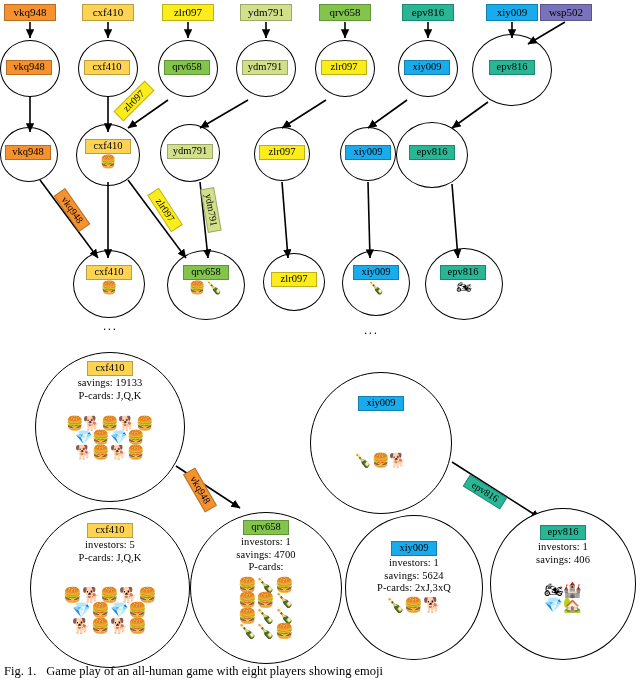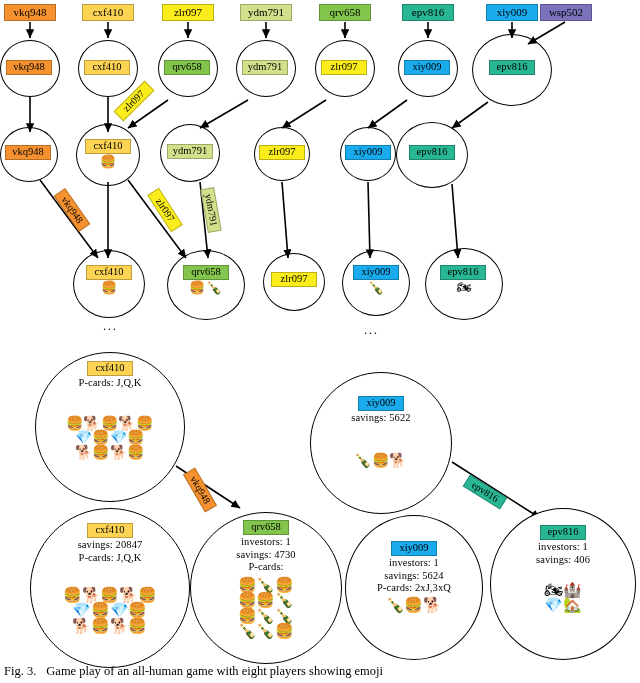--- a/index.html
+++ b/index.html
@@ -214,59 +214,59 @@
 
   <div class="dots" style="left:103px;top:318px;">...</div>
   <div class="dots" style="left:364px;top:322px;">...</div>
 
   <div class="circ" style="left:35px;top:352px;width:150px;height:150px;"></div>
   <div class="pill node" style="left:87px;top:361px;background:#FCD353;">
     <span>cxf410</span>
     </div>
   <div class="nodebody lines" style="left:35px;top:377px;width:150px;">
     <div>
+      <span>savings:</span>
+      <span>19133</span>
+    </div>
+    <div>
       <span>P-cards:</span>
       <span>J,Q,K</span>
     </div>
   </div>
   <div class="nodebody emoji" style="left:35px;top:416px;width:150px;font-size:14px;">
     <div>🍔🐕🍔🐕🍔</div>
     <div>💎🍔💎🍔</div>
     <div>🐕🍔🐕🍔</div>
   </div>
 
   <div class="circ" style="left:310px;top:372px;width:142px;height:142px;"></div>
   <div class="pill node" style="left:358px;top:396px;background:#19ABEC;">
     <span>xiy009</span>
     </div>
   <div class="nodebody lines" style="left:310px;top:412px;width:142px;">
-    <div>
-      <span>savings:</span>
-      <span>5622</span>
-    </div>
   </div>
   <div class="nodebody emoji" style="left:310px;top:453px;width:142px;font-size:14px;">
     <div>🍾🍔🐕</div>
   </div>
 
   <div class="pill edgelab" style="left:178px;top:483px;background:#F5922F;transform:rotate(60deg);">
     <span>vkq948</span>
     </div>
   <div class="pill edgelab" style="left:463px;top:485px;background:#29B694;transform:rotate(32deg);">
     <span>epv816</span>
     </div>
 
   <div class="circ" style="left:30px;top:508px;width:160px;height:160px;"></div>
   <div class="pill node" style="left:87px;top:523px;background:#FCD353;">
     <span>cxf410</span>
     </div>
   <div class="nodebody lines" style="left:30px;top:539px;width:160px;">
     <div>
-      <span>savings:</span>
-      <span>20847</span>
+      <span>investors:</span>
+      <span>5</span>
     </div>
     <div>
       <span>P-cards:</span>
       <span>J,Q,K</span>
     </div>
   </div>
   <div class="nodebody emoji" style="left:30px;top:588px;width:160px;font-size:15px;">
     <div>🍔🐕🍔🐕🍔</div>
     <div>💎🍔💎🍔</div>
     <div>🐕🍔🐕🍔</div>
@@ -276,21 +276,21 @@
   <div class="pill node" style="left:243px;top:520px;background:#82C44C;">
     <span>qrv658</span>
     </div>
   <div class="nodebody lines" style="left:190px;top:536px;width:152px;">
     <div>
       <span>investors:</span>
       <span>1</span>
     </div>
     <div>
       <span>savings:</span>
-      <span>4730</span>
+      <span>4700</span>
     </div>
     <div>
       <span>P-cards:</span>
       <span></span>
     </div>
   </div>
   <div class="nodebody emoji" style="left:190px;top:578px;width:152px;font-size:15px;">
     <div>🍔🍾🍔</div>
     <div>🍔🍔🍾</div>
     <div>🍔🍾🍾</div>
@@ -332,16 +332,16 @@
       <span>savings:</span>
       <span>406</span>
     </div>
   </div>
   <div class="nodebody emoji" style="left:490px;top:583px;width:146px;font-size:15px;">
     <div>🏍🏰</div>
     <div>💎🏡</div>
   </div>
 
   <div class="caption">
-    <span class="lab">Fig. 3.</span><span>Game play of an all-human game with eight players showing emoji</span>
+    <span class="lab">Fig. 1.</span><span>Game play of an all-human game with eight players showing emoji</span>
   </div>
 
 </div>
 
 </body></html>

